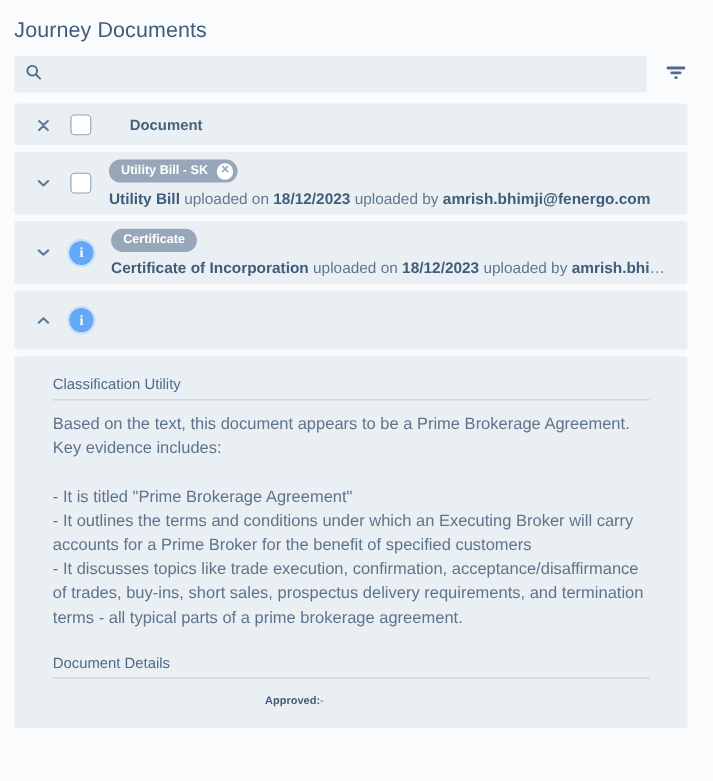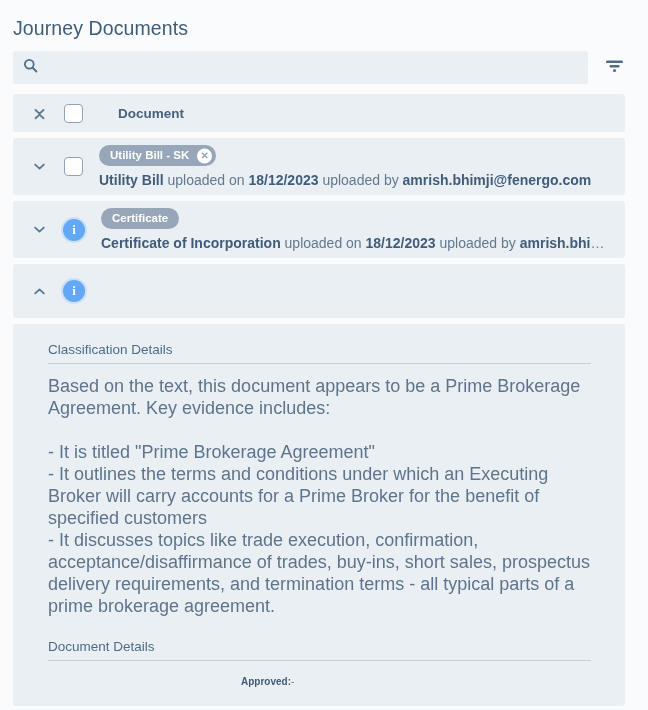--- a/index.html
+++ b/index.html
@@ -219,21 +219,21 @@
     color: #4d6b88;
     padding-bottom: 6px;
     margin: 4px 0 0 0;
   }
   .hr {
     border: none;
     border-top: 1px solid #c3d1de;
     margin: 0 0 11px 0;
   }
   .para {
-    font-size: 18px;
+    font-size: 15px;
     color: #5c7governance;
     color: #5d748c;
     line-height: 22px;
     margin: 0;
   }
   .para.gap { margin-top: 22px; }
   .sec-title.second { margin-top: 22px; }
   .detail-row {
     display: flex;
     font-size: 10px;
@@ -338,21 +338,21 @@
         <svg width="13" height="9" viewBox="0 0 13 9">
           <polyline points="2.2,6.4 6.5,2.4 10.8,6.4" fill="none" stroke="#5d7994" stroke-width="1.9" stroke-linecap="round" stroke-linejoin="round"></polyline>
         </svg>
       </span>
       <span class="info-icon">i</span>
     </div>
 
   </div>
 
   <div class="panel">
-    <h2 class="sec-title">Classification Details</h2>
+    <h2 class="sec-title">Classification Utility</h2>
     <hr class="hr">
     <p class="para">Based on the text, this document appears to be a Prime Brokerage Agreement. Key evidence includes:</p>
     <p class="para gap">- It is titled "Prime Brokerage Agreement"</p>
     <p class="para">- It outlines the terms and conditions under which an Executing Broker will carry accounts for a Prime Broker for the benefit of specified customers</p>
     <p class="para">- It discusses topics like trade execution, confirmation, acceptance/disaffirmance of trades, buy-ins, short sales, prospectus delivery requirements, and termination terms - all typical parts of a prime brokerage agreement.</p>
 
     <h2 class="sec-title second">Document Details</h2>
     <hr class="hr">
     <div class="detail-row">
       <span class="detail-key">Approved:</span>

